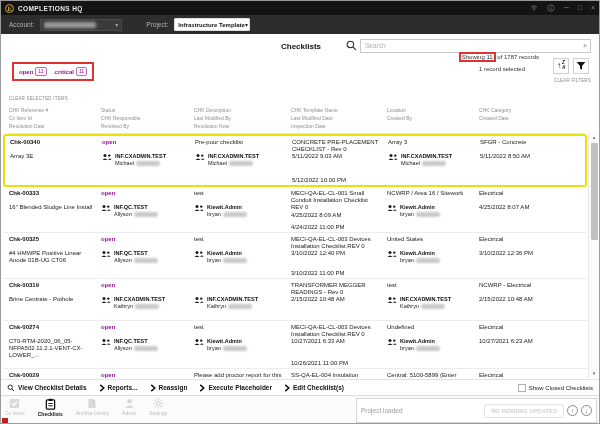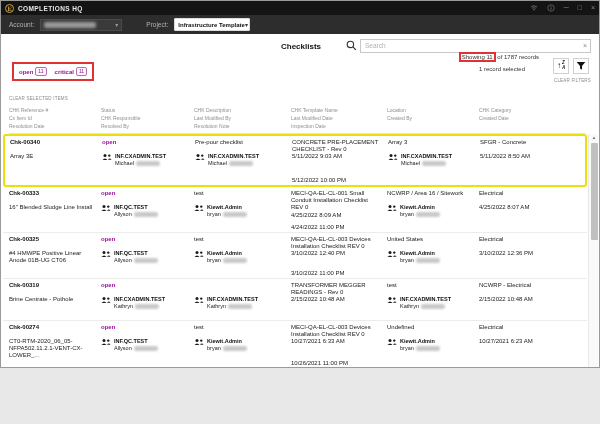--- a/index.html
+++ b/index.html
@@ -1,18 +1,18 @@
 <!DOCTYPE html>
 <html><head>
 <meta charset="utf-8">
 <style>
   * { margin:0; padding:0; box-sizing:border-box; }
   html,body { width:600px; height:424px; }
   body { font-family:"Liberation Sans", sans-serif; background:#e8e8e8; }
-  .app { position:relative; width:600px; height:368px; background:#fff; border:1px solid #9a9a9a; overflow:hidden; }
+  .app { position:relative; width:600px; height:424px; background:#fff; border:1px solid #9a9a9a; overflow:hidden; }
 
   
   .titlebar { position:absolute; top:0; left:0; right:0; height:14px; background:#141414; display:flex; align-items:center; padding:0 4px; }
   .logo { width:9px; height:9px; border:1px solid #c9a23f; border-radius:50%; color:#c9a23f; font:bold 6px "DejaVu Serif", serif; display:flex; align-items:center; justify-content:center; margin-right:4px; }
   .app-title { color:#e8e8e8; font-size:6.5px; letter-spacing:.4px; font-weight:bold; }
   .win-controls { margin-left:auto; display:flex; align-items:center; gap:9px; color:#8a8a8a; font-size:7px; }
   .win-controls .glyph { line-height:14px; cursor:default; }
 
   
   .toolbar { position:absolute; top:14px; left:0; right:0; height:19px; background:#2d2d2d; display:flex; align-items:center; padding:0 8px; gap:6px; }

